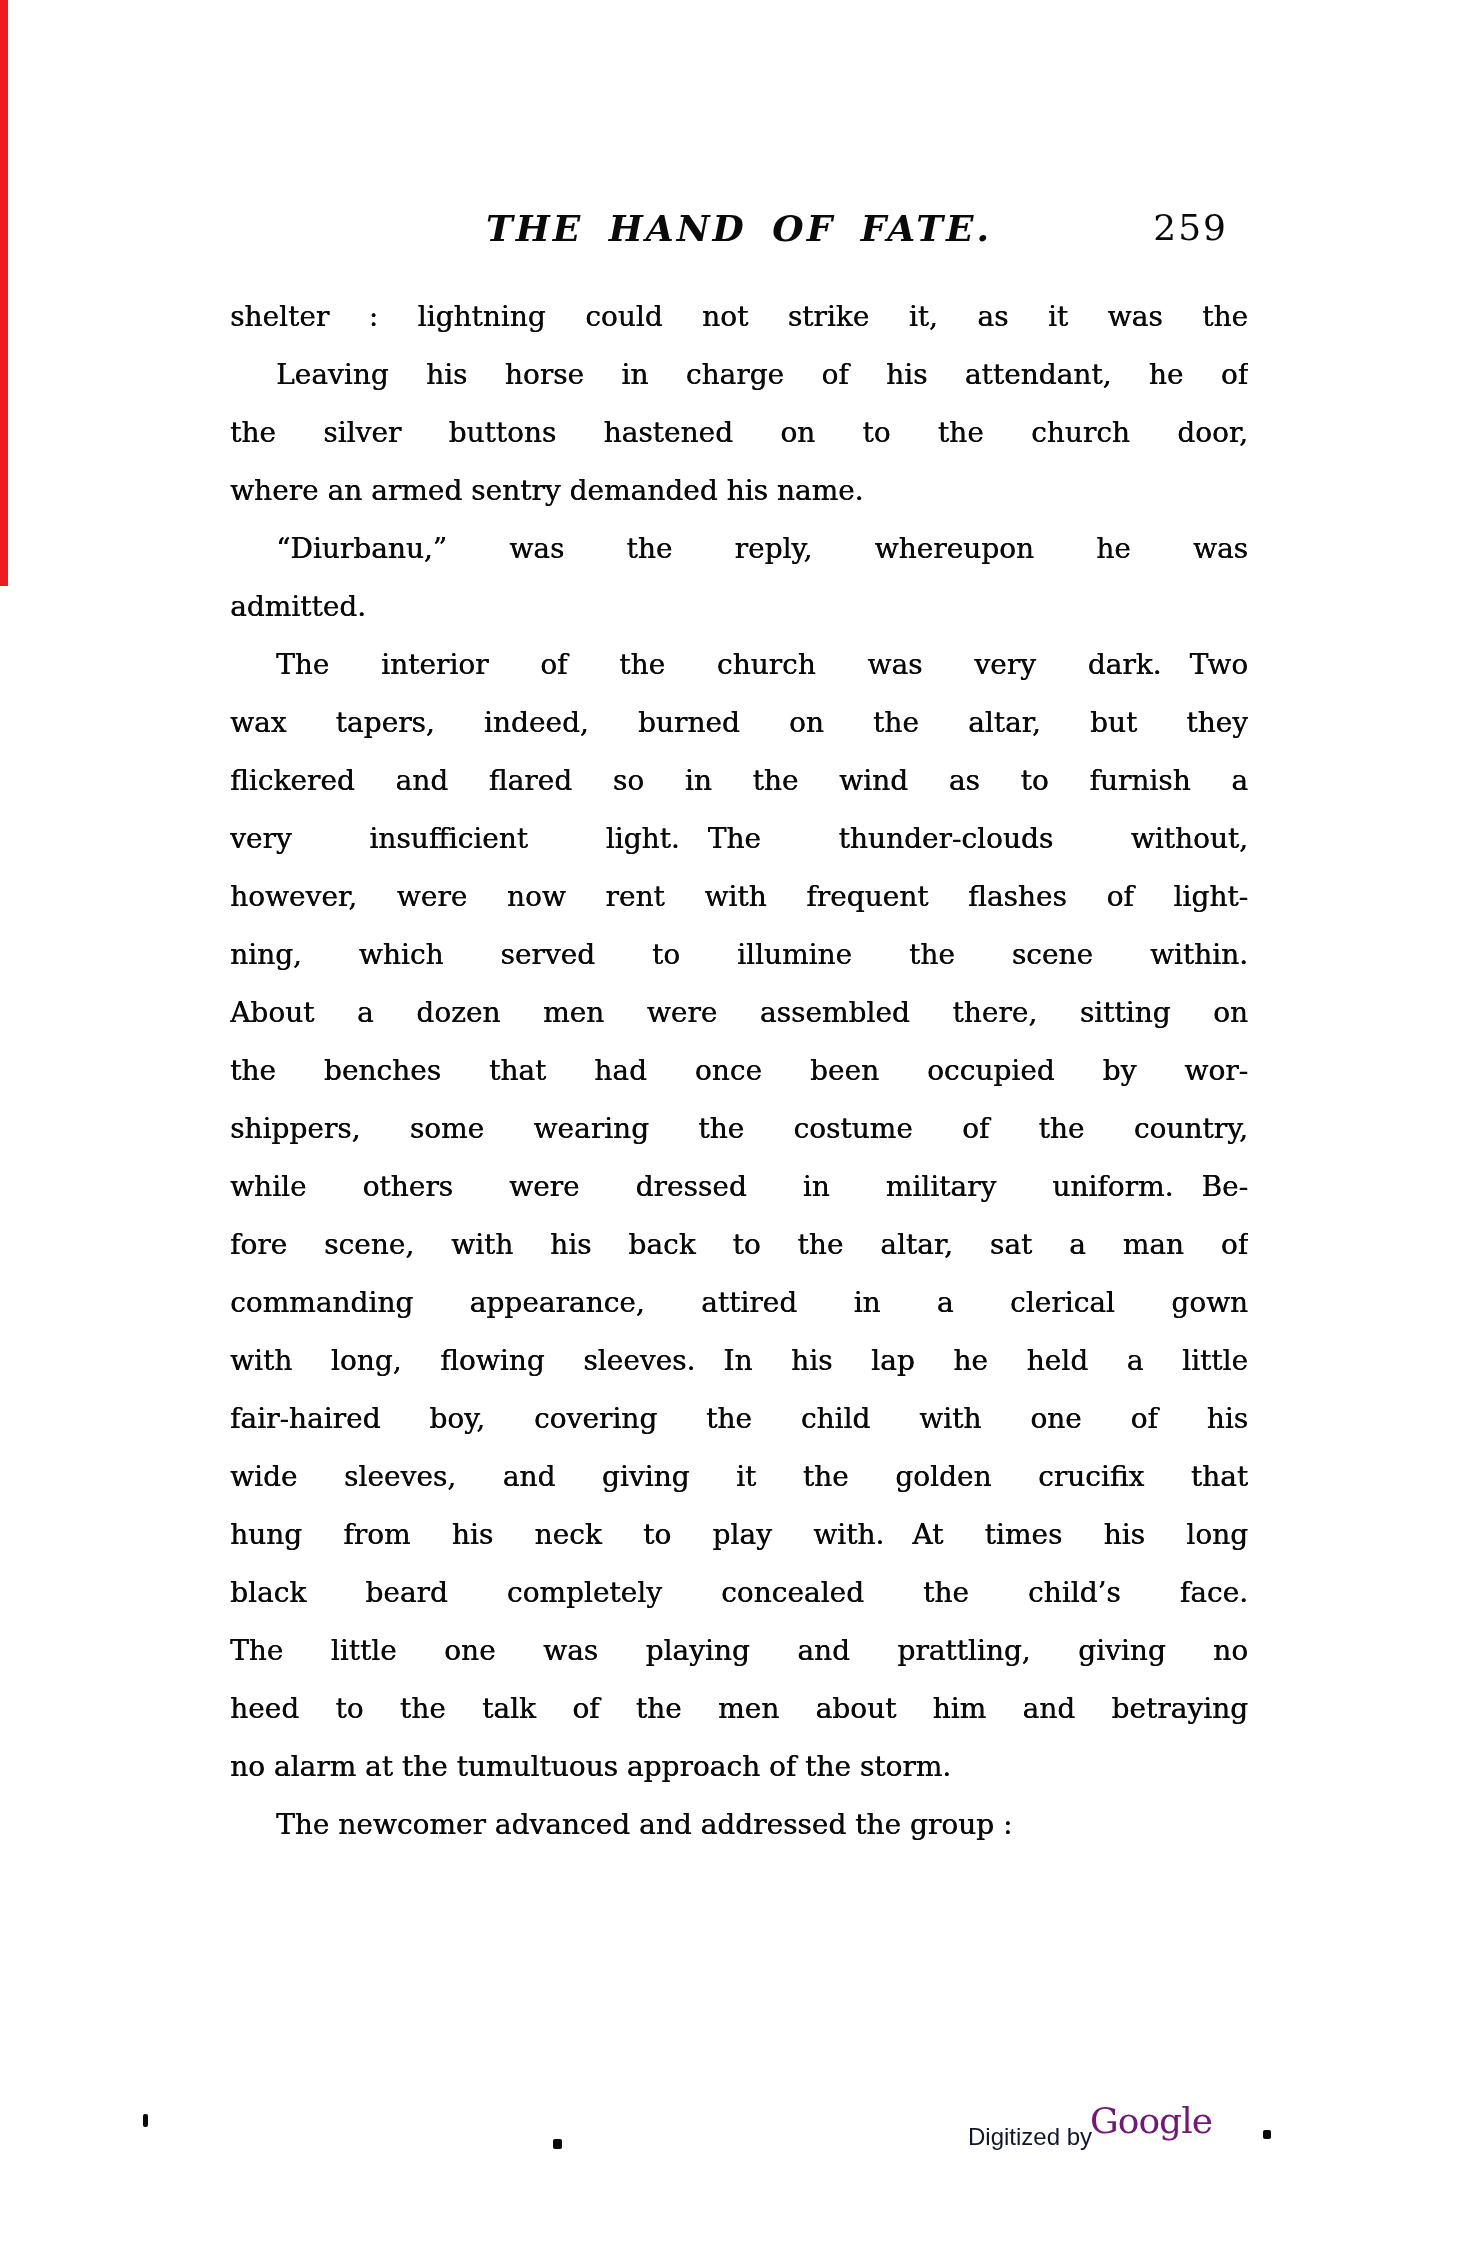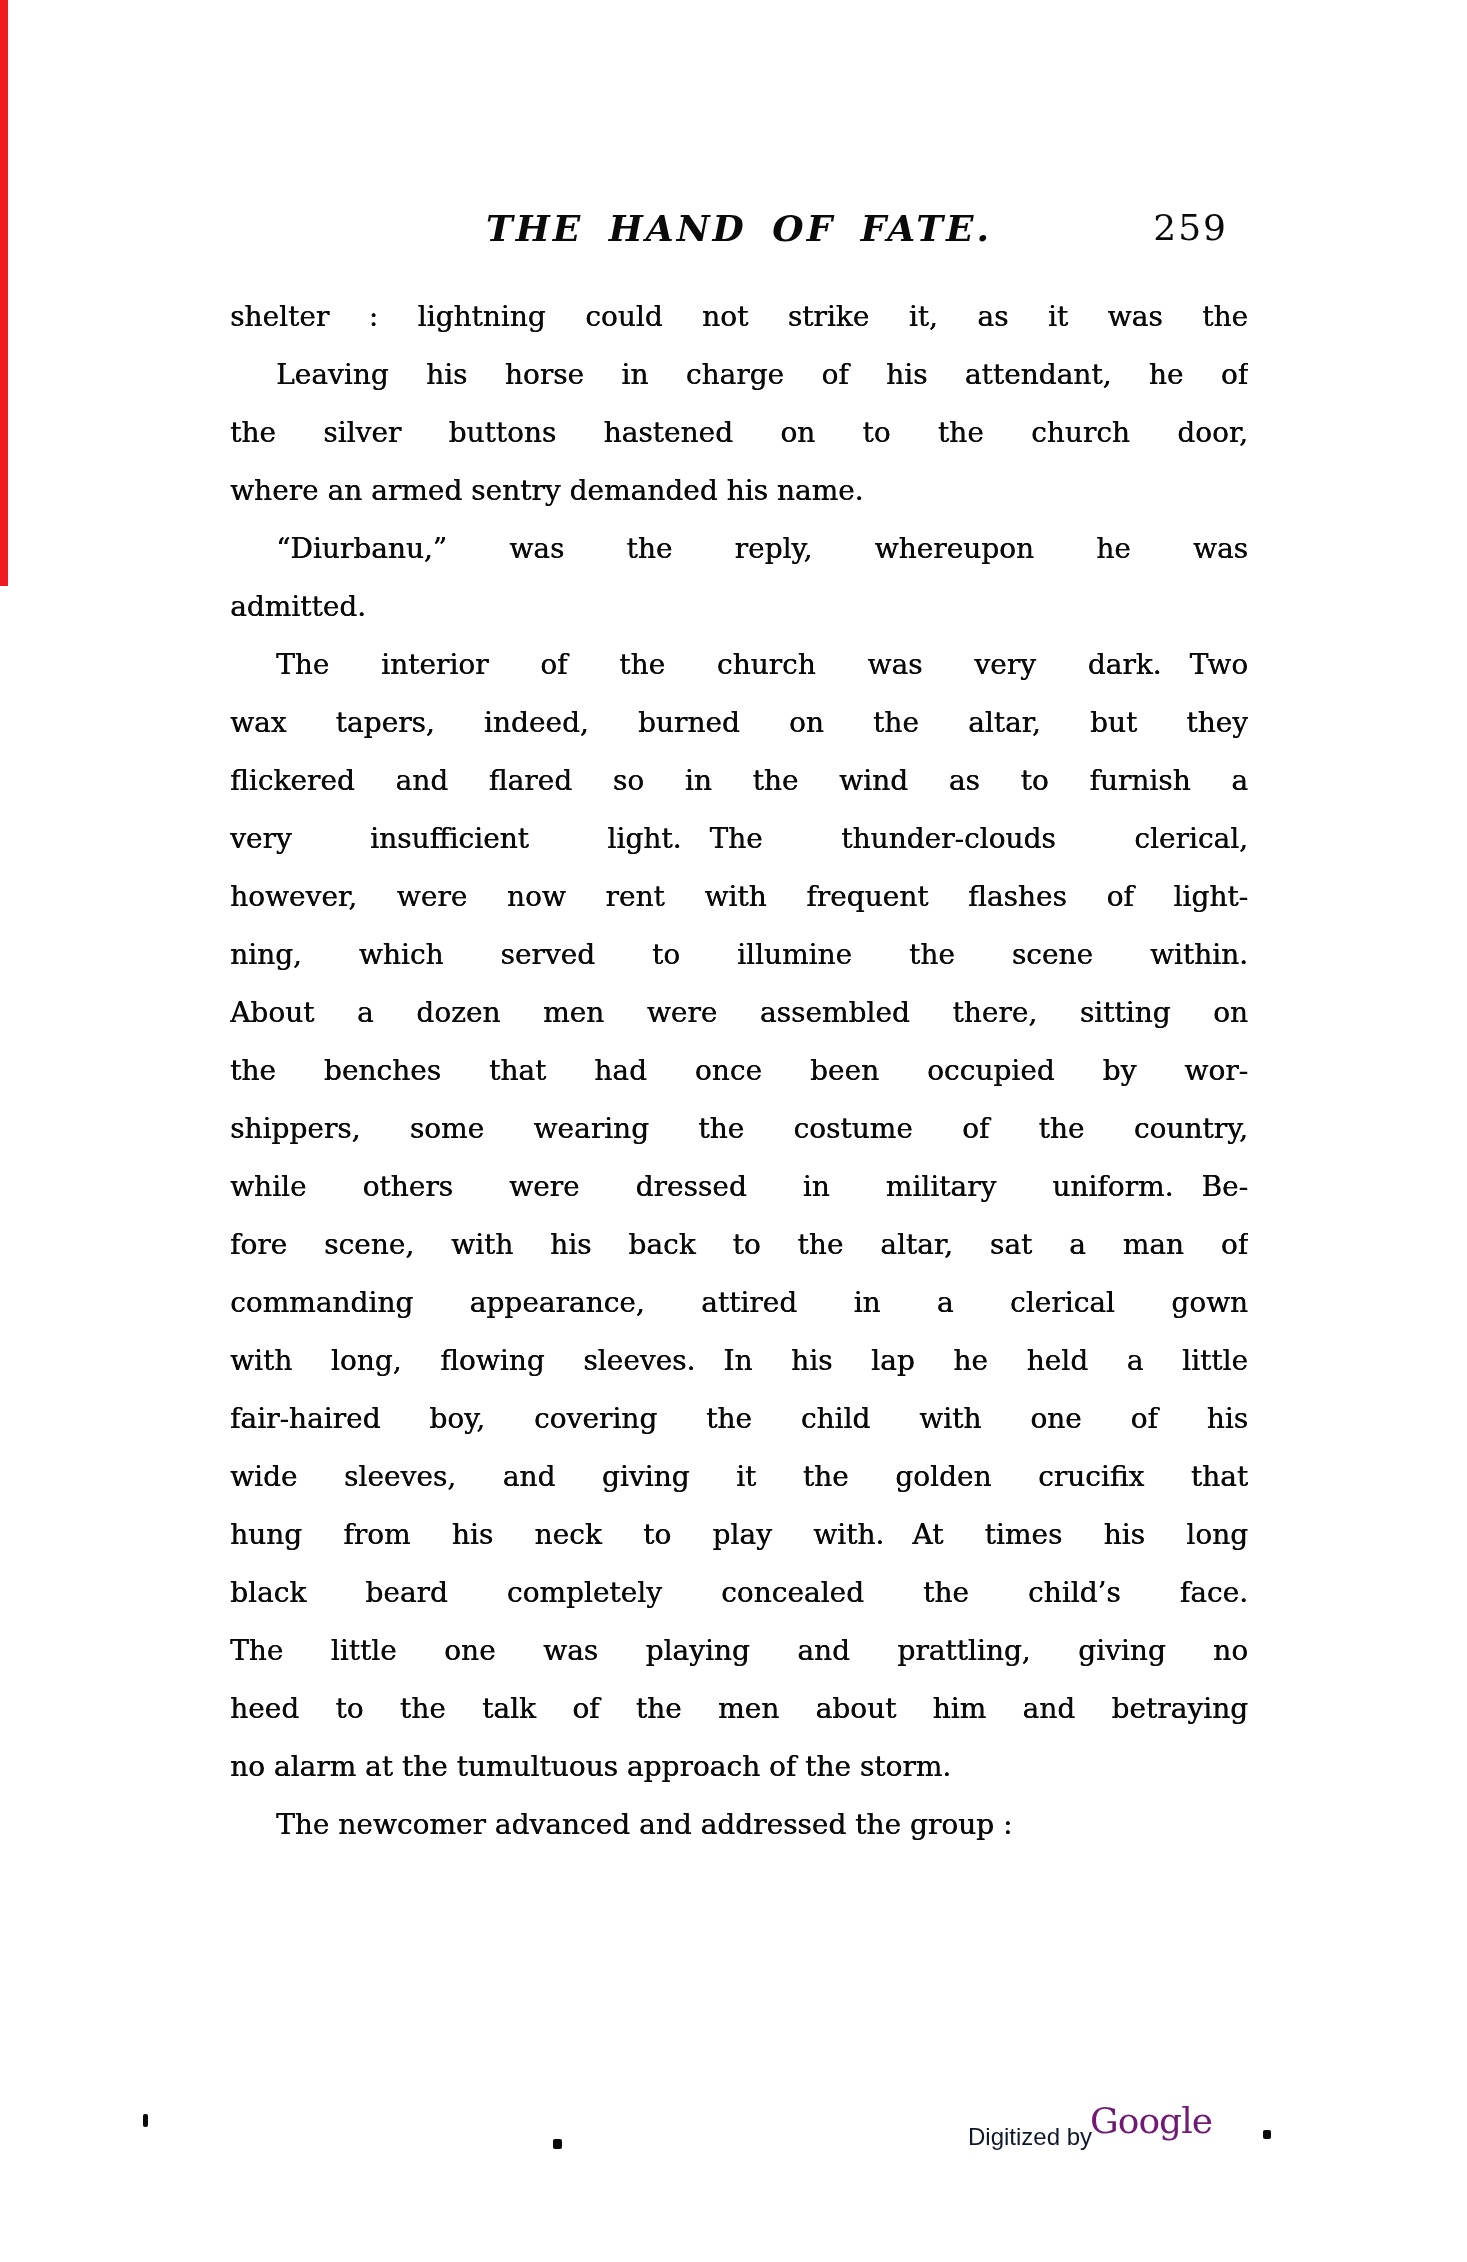--- a/index.html
+++ b/index.html
@@ -114,21 +114,21 @@
   <div class="textblock">
       <div class="line just">shelter : lightning could not strike it, as it was the</div>
       <div class="line indent just">Leaving his horse in charge of his attendant, he of</div>
       <div class="line just">the silver buttons hastened on to the church door,</div>
       <div class="line">where an armed sentry demanded his name.</div>
       <div class="line indent just">“Diurbanu,” was the reply, whereupon he was</div>
       <div class="line">admitted.</div>
       <div class="line indent just">The interior of the church was very dark. Two</div>
       <div class="line just">wax tapers, indeed, burned on the altar, but they</div>
       <div class="line just">flickered and flared so in the wind as to furnish a</div>
-      <div class="line just">very insufficient light. The thunder-clouds clerical,</div>
+      <div class="line just">very insufficient light. The thunder-clouds without,</div>
       <div class="line just">however, were now rent with frequent flashes of light-</div>
       <div class="line just">ning, which served to illumine the scene within.</div>
       <div class="line just">About a dozen men were assembled there, sitting on</div>
       <div class="line just">the benches that had once been occupied by wor-</div>
       <div class="line just">shippers, some wearing the costume of the country,</div>
       <div class="line just">while others were dressed in military uniform. Be-</div>
       <div class="line just">fore scene, with his back to the altar, sat a man of</div>
       <div class="line just">commanding appearance, attired in a clerical gown</div>
       <div class="line just">with long, flowing sleeves. In his lap he held a little</div>
       <div class="line just">fair-haired boy, covering the child with one of his</div>

